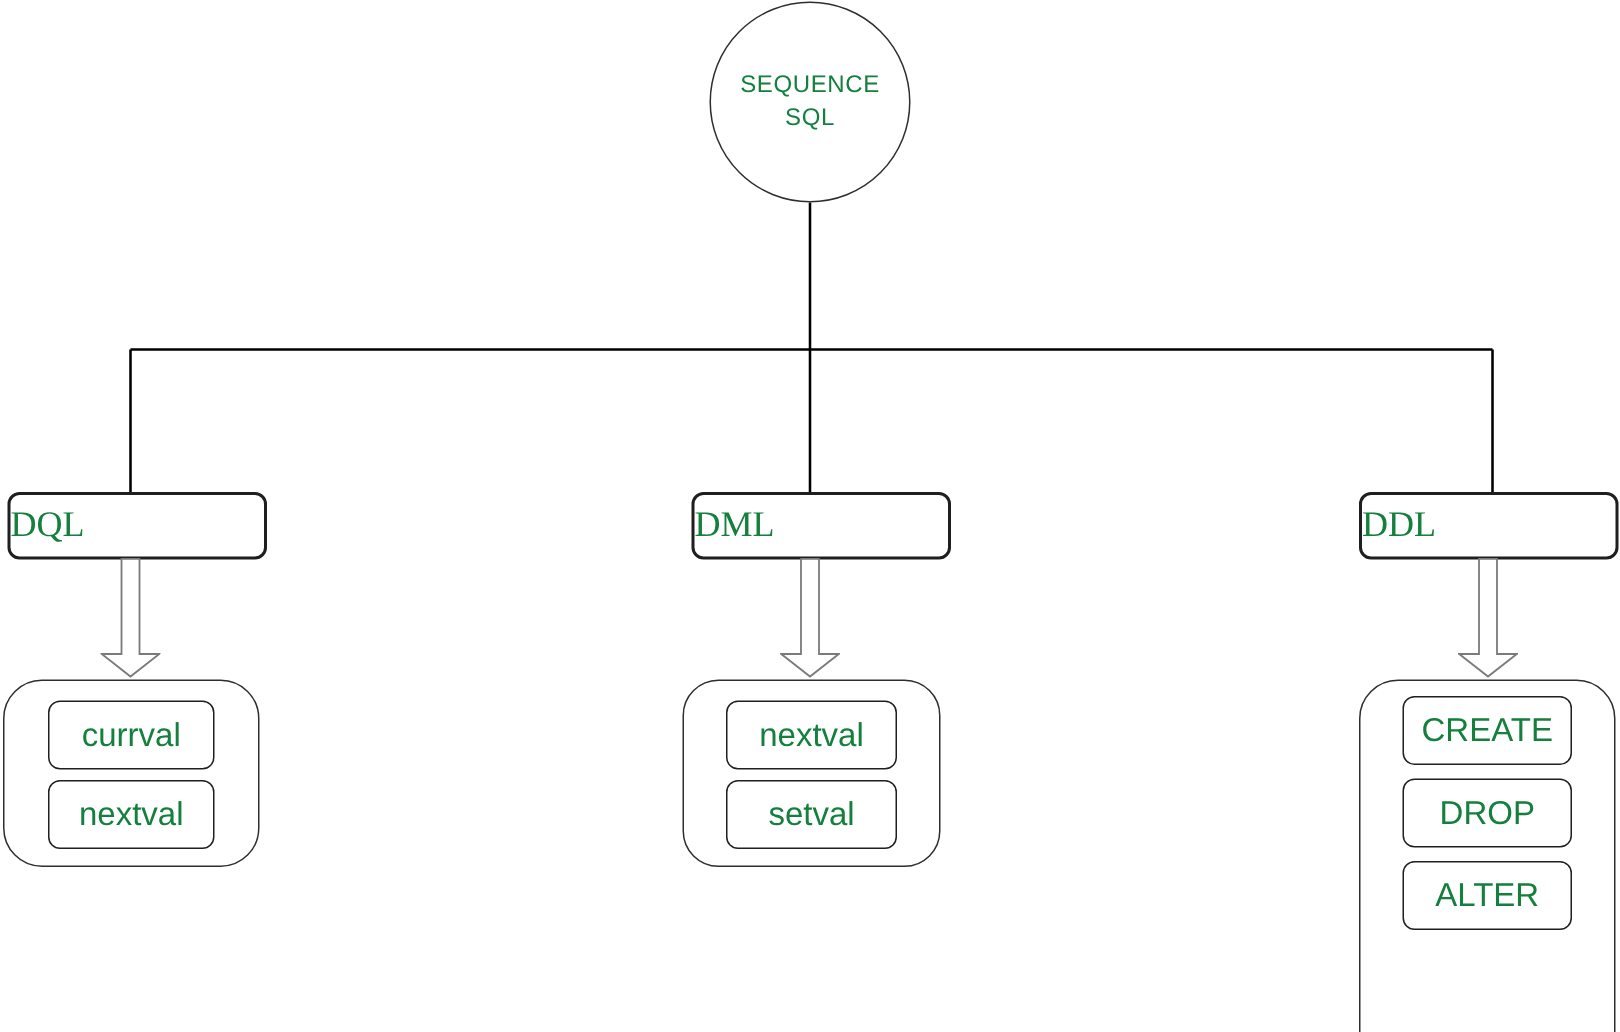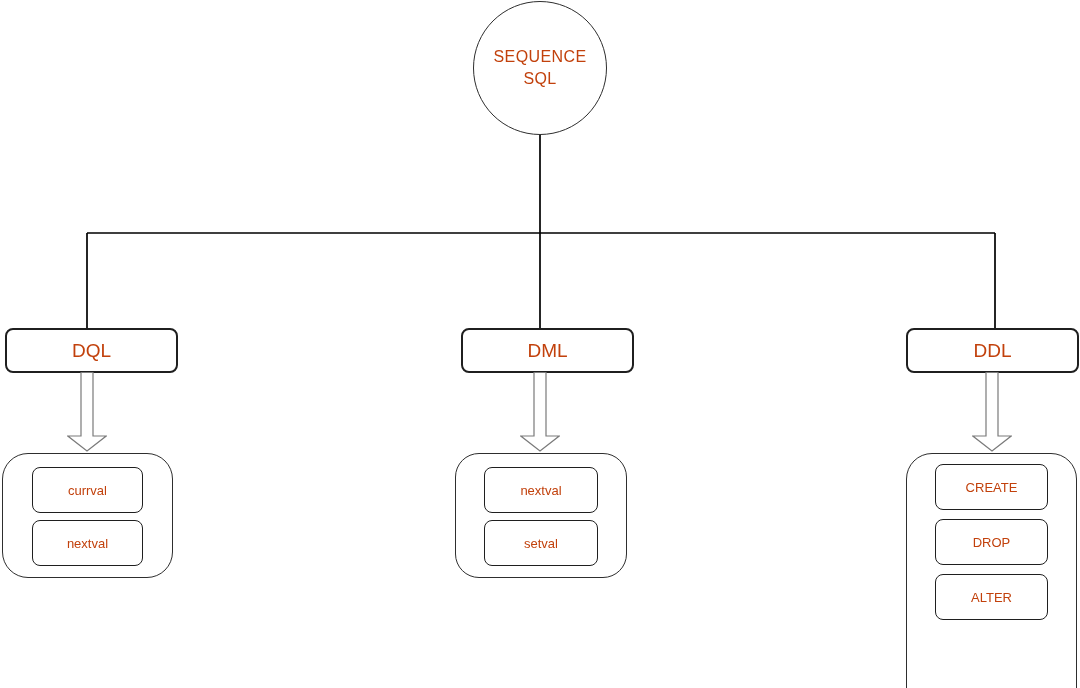--- a/index.html
+++ b/index.html
@@ -2,21 +2,21 @@
 <html><head>
 <meta charset="utf-8">
 <style>
   html, body { margin: 0; padding: 0; background: #ffffff; }
   .canvas {
     position: relative;
     width: 1080px;
     height: 688px;
     background: #ffffff;
     font-family: "Liberation Sans", sans-serif;
-    color: #c2410c;
+    color: #15803d;
     overflow: hidden;
   }
   svg.connectors {
     position: absolute;
     left: 0; top: 0;
     width: 1080px; height: 688px;
   }
   .root-circle {
     position: absolute;
     left: 473px; top: 1px;
@@ -36,23 +36,24 @@
   .root-circle span { display: block; }
   .cat-box {
     position: absolute;
     top: 328px;
     height: 45px;
     border: 2px solid #1f1f1f;
     border-radius: 8px;
     background: #ffffff;
     display: flex;
     align-items: center;
-    justify-content: center;
-    font-size: 19px;
+    justify-content: flex-start;
+    font-size: 24px;
     box-sizing: border-box;
+    font-family: Liberation Serif, serif;
   }
   .cat-dql { left: 5px;   width: 173px; }
   .cat-dml { left: 461px; width: 173px; }
   .cat-ddl { left: 906px; width: 173px; }
   .block-arrow {
     position: absolute;
     top: 372px;
     width: 40px;
     height: 80px;
   }
@@ -74,21 +75,21 @@
   .group-dml { left: 455px; width: 172px; height: 125px; padding-top: 13px; gap: 7px; border-radius: 24px; }
   .group-ddl { left: 906px; width: 171px; height: 275px; padding-top: 10px; gap: 9px; }
   .child-box {
     border: 1.5px solid #1f1f1f;
     border-radius: 8px;
     background: #ffffff;
     height: 46px;
     display: flex;
     align-items: center;
     justify-content: center;
-    font-size: 13px;
+    font-size: 22px;
     box-sizing: border-box;
     flex: 0 0 auto;
   }
   .group-dql .child-box { width: 111px; }
   .group-dml .child-box { width: 114px; }
   .group-ddl .child-box { width: 113px; }
   .group-ddl .child-box.wide { width: 124px; }
 </style>
 </head>
 <body>

